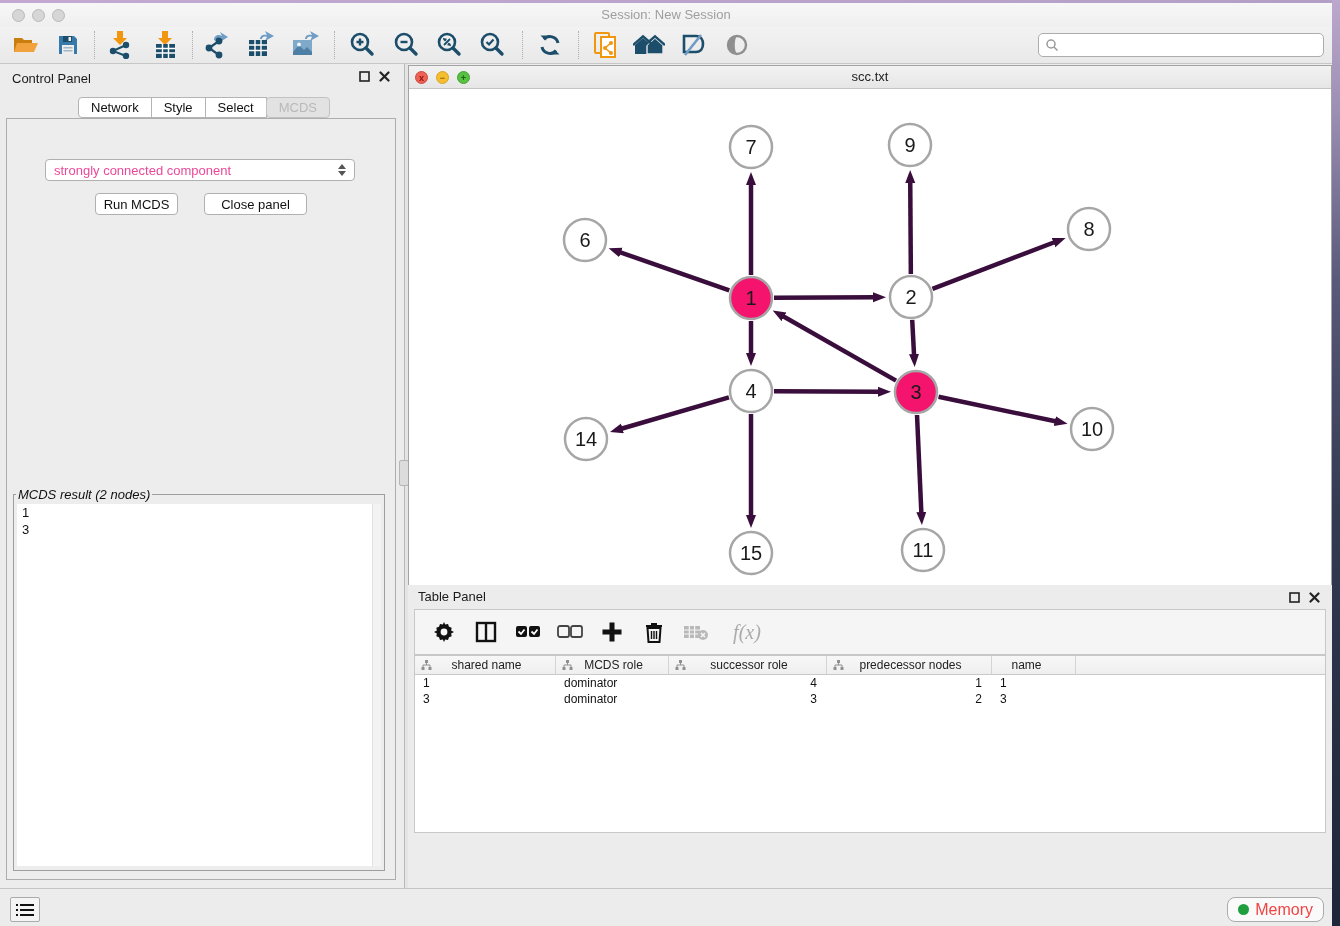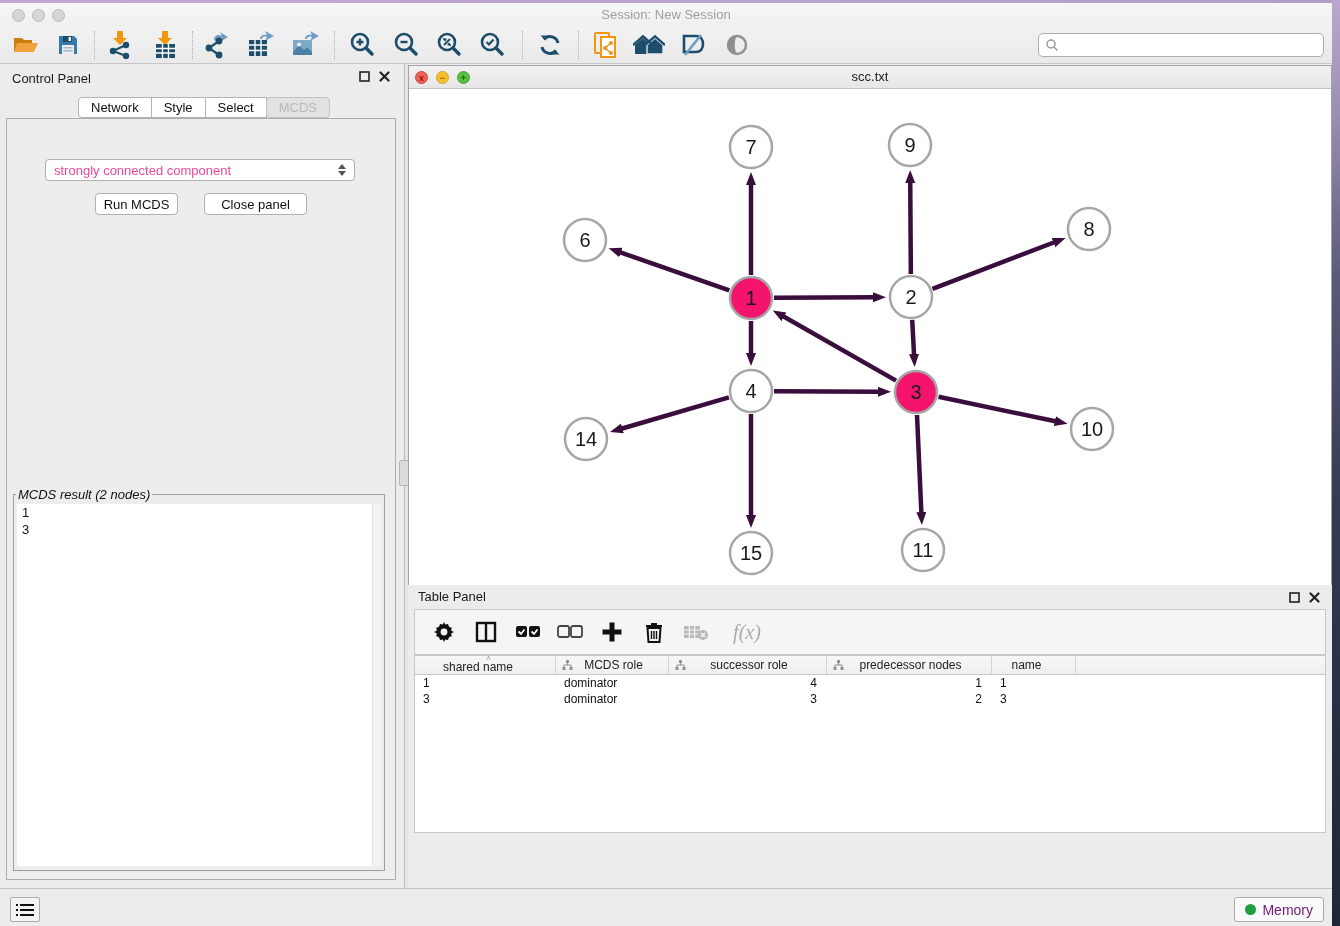--- a/index.html
+++ b/index.html
@@ -71,31 +71,31 @@
   .tp-btn { width:34px; height:34px; display:flex; align-items:center; justify-content:center; }
   #tp-table { left:6px; top:70px; width:912px; height:178px; background:#FFF; border:1px solid #C8C8C8; position:absolute; overflow:hidden; }
   .thead { display:flex; height:19px; background:linear-gradient(#F7F7F7,#EFEFEF); border-bottom:1px solid #C9C9C9; }
   .th { display:flex; align-items:center; font-size:12px; color:#222; border-right:1px solid #D4D4D4; position:relative; }
   .th .tree { margin-left:6px; }
   .th .lbl { flex:1; text-align:center; padding-right:14px; }
   .trow { display:flex; height:16px; line-height:16px; font-size:12px; color:#111; }
   .td { overflow:hidden; white-space:nowrap; }
   .al { text-align:left; padding-left:8px; }
   .ar { text-align:right; padding-right:10px; }
-  .c0 { width:141px;flex-direction:column; } .c1 { width:113px; } .c2 { width:158px; } .c3 { width:165px; } .c4 { width:84px; }
+  .c0 { width:141px; } .c1 { width:113px; } .c2 { width:158px; } .c3 { width:165px; } .c4 { width:84px; }
   #tp-tabs { bottom:5px; left:0; width:100%; display:flex; justify-content:center; position:absolute; }
   .tab2 { height:22px; line-height:20px; font-size:13px; font-weight:bold; padding:0 13px; background:#FFF; border:1px solid #B4B4B4; margin-left:-1px; color:#111; }
   .tab2:first-child { border-radius:4px 0 0 4px; margin-left:0; }
   .tab2:last-child { border-radius:0 4px 4px 0; }
   .tab2.active { background:#DADADA; color:#BDBDBD; border-color:#C5C5C5; border-radius:4px; }
 
   
   #status-bar { left:0; top:888px; width:1332px; height:38px; background:#ECECEC; border-top:1px solid #C3C3C3; }
   #list-btn { left:10px; top:8px; width:30px; height:25px; border:1px solid #ABABAB; border-radius:2px; background:#F4F4F4; display:flex; align-items:center; justify-content:center; position:absolute; }
-  #memory-btn { right:8px; top:8px; height:25px; padding:0 10px; border:1px solid #ABABAB; border-radius:3px; background:#FAFAFA; display:flex; align-items:center; gap:6px; font-size:14px; color:#701a75; position:absolute; }
+  #memory-btn { right:8px; top:8px; height:25px; padding:0 10px; border:1px solid #ABABAB; border-radius:8px; background:#FAFAFA; display:flex; align-items:center; gap:6px; font-size:16px; color:#ef4444; position:absolute; }
   #memory-dot { width:11px; height:11px; border-radius:50%; background:#1E9E3E; }
 </style>
 </head>
 <body>
 
 <div id="wp-top" class="abs"></div>
 <div id="wp-right" class="abs"></div>
 
 <div id="titlebar" class="abs">
   <span class="tl gray" style="left:12px"></span>

